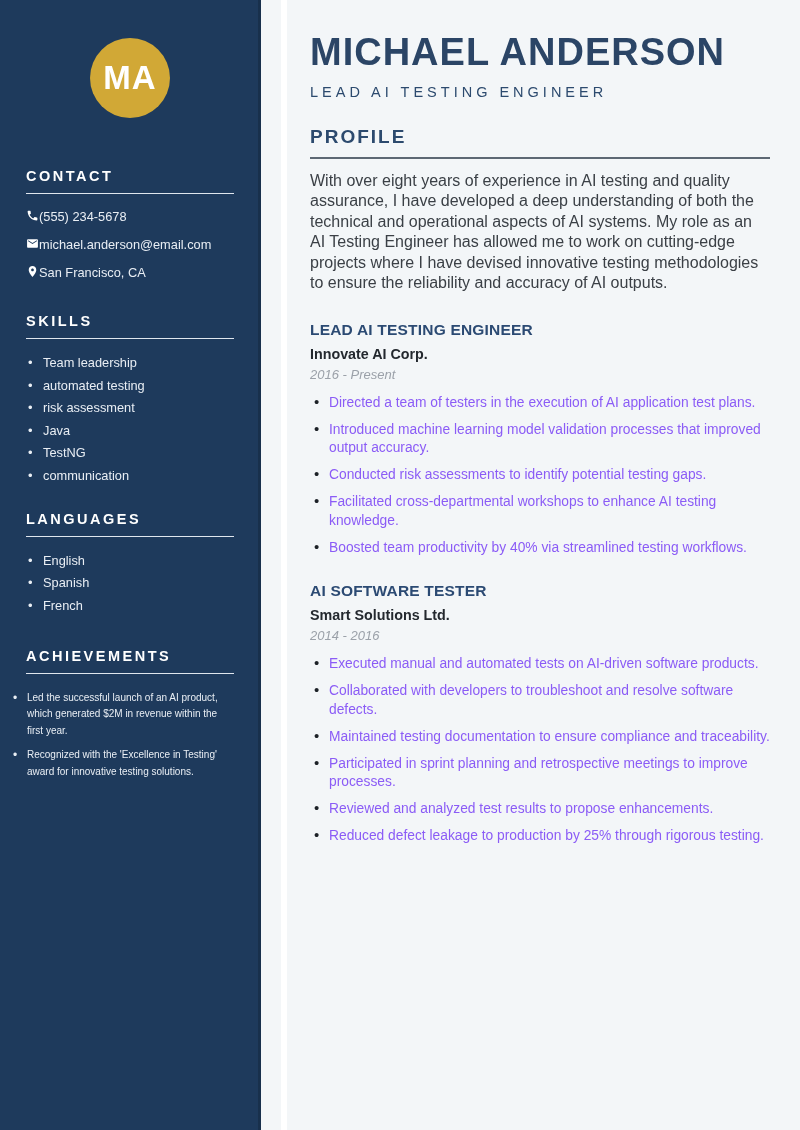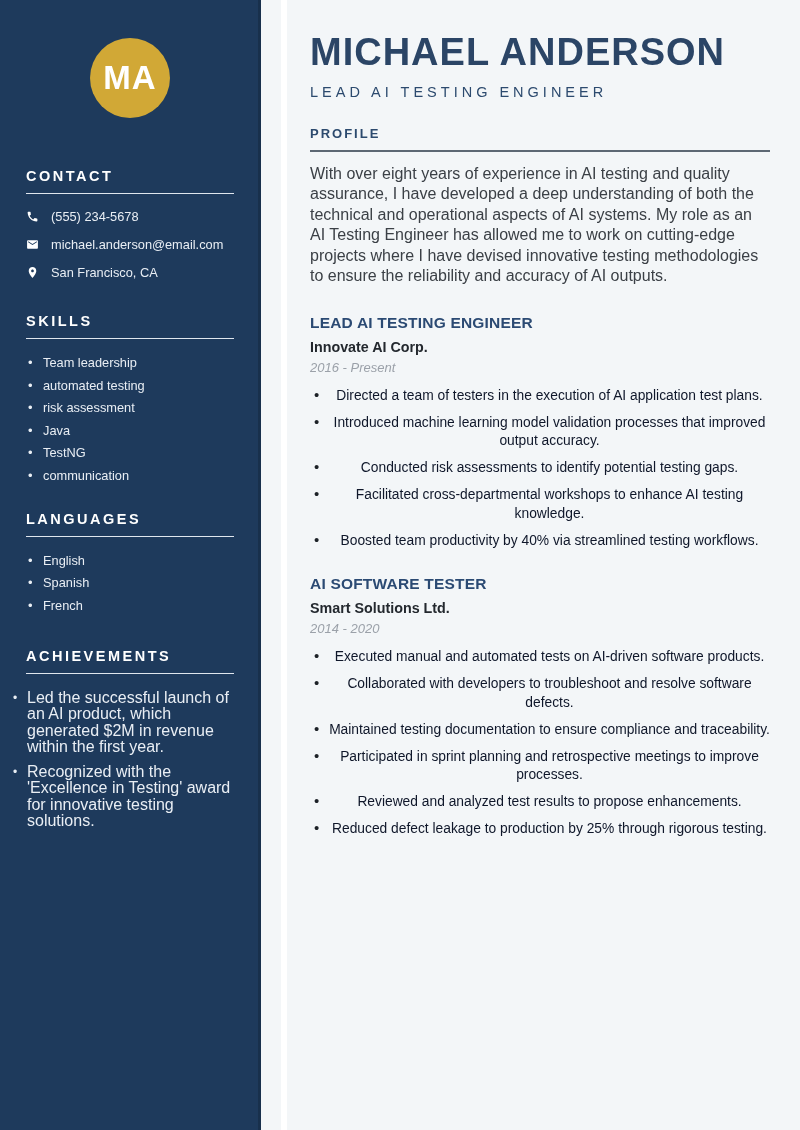--- a/index.html
+++ b/index.html
@@ -46,21 +46,21 @@
   }
   .side-section { margin-top: 0; }
   .side-heading {
     color: #ffffff; font-size: 14.5px; font-weight: 700; letter-spacing: 2.5px;
     padding-bottom: 9px;
     border-bottom: 1.5px solid #dfe6ee;
   }
   .contact-section { margin-top: 50px; }
   .contact-list { margin-top: 15px; }
   .contact-item {
-    display: flex; align-items: center; gap: 12px;
+    display: flex; align-items: flex-start; 
     font-size: 12.8px; color: var(--sidebar-text);
     margin-bottom: 13px; min-height: 14px;
   }
   .contact-item svg { flex: 0 0 auto; width: 13px; height: 13px; fill: #ffffff; }
 
   .skills-section { margin-top: 33px; }
   .langs-section { margin-top: 29px; }
   .side-list { list-style: none; margin-top: 17px; }
   .side-list li {
     position: relative; padding-left: 17px;
@@ -76,21 +76,21 @@
   .degree {
     margin-top: 17px; color: #ffffff; font-weight: 700;
     font-size: 12.8px; line-height: 17px; letter-spacing: 0.2px;
     text-transform: uppercase;
   }
 
   .achievements-section { margin-top: 36px; }
   .achv-list { list-style: none; margin-top: 16px; margin-left: -14px; }
   .achv-list li {
     position: relative; padding-left: 15px;
-    font-size: 16px; color: var(--sidebar-text);
+    font-size: 10px; color: var(--sidebar-text);
     line-height: 16.5px; margin-bottom: 8px;
   }
   .achv-list li::before {
     content: "\2022"; position: absolute; left: 1px; top: 0;
     color: var(--sidebar-text); font-size: 12px;
   }
 
   
   .main {
     position: absolute; left: 287px; top: 0; right: 0; bottom: 0;
@@ -100,42 +100,41 @@
   .name {
     color: #2b4566; font-size: 38px; font-weight: 700; letter-spacing: 1px;
     line-height: 1.1;
   }
   .subtitle {
     margin-top: 10px;
     color: var(--accent-navy); font-size: 14.5px; font-weight: 500;
     letter-spacing: 4px;
   }
   .main-heading {
-    color: var(--accent-navy); font-size: 13px; font-weight: 700;
+    color: var(--accent-navy); font-size: 19px; font-weight: 700;
     letter-spacing: 2px;
     padding-bottom: 9px;
     border-bottom: 2px solid var(--heading-rule);
   }
   .profile-section { margin-top: 26px; }
   .profile-text {
     margin-top: 12px;
     font-size: 16px; color: var(--body-text); line-height: 20.5px;
   }
   .experience-section { margin-top: 27px; }
   .job { margin-top: 21px; }
   .job + .job { margin-top: 25px; }
   .job-title { color: #2b4a73; font-size: 15.5px; font-weight: 700; letter-spacing: 0.2px; }
   .job-company { color: #23282e; font-size: 14.3px; font-weight: 700; margin-top: 7px; }
   .job-dates { color: var(--muted-text); font-size: 13px; font-style: italic; margin-top: 5px; }
   .job-bullets { list-style: none; margin-top: 12px; }
   .job-bullets li {
     position: relative; padding-left: 19px;
-    font-size: 13.8px; color: #0f172a; line-height: 18.5px;
+    font-size: 13.8px; color: #8b5cf6; line-height: 18.5px;
     margin-bottom: 8.5px;
-    text-align: center;
   }
   .job-bullets li::before {
     content: "\2022"; position: absolute; left: 4px; top: -1px;
     color: #1c2127; font-size: 15px;
   }
 </style>
 </head>
 <body>
 
 <div class="page">
@@ -225,21 +224,21 @@
           <li>Introduced machine learning model validation processes that improved output accuracy.</li>
           <li>Conducted risk assessments to identify potential testing gaps.</li>
           <li>Facilitated cross-departmental workshops to enhance AI testing knowledge.</li>
           <li>Boosted team productivity by 40% via streamlined testing workflows.</li>
         </ul>
       </div>
 
       <div class="job">
         <div class="job-title">AI SOFTWARE TESTER</div>
         <div class="job-company">Smart Solutions Ltd.</div>
-        <div class="job-dates">2014 - 2020</div>
+        <div class="job-dates">2014 - 2016</div>
         <ul class="job-bullets">
           <li>Executed manual and automated tests on AI-driven software products.</li>
           <li>Collaborated with developers to troubleshoot and resolve software defects.</li>
           <li>Maintained testing documentation to ensure compliance and traceability.</li>
           <li>Participated in sprint planning and retrospective meetings to improve processes.</li>
           <li>Reviewed and analyzed test results to propose enhancements.</li>
           <li>Reduced defect leakage to production by 25% through rigorous testing.</li>
         </ul>
       </div>
 

